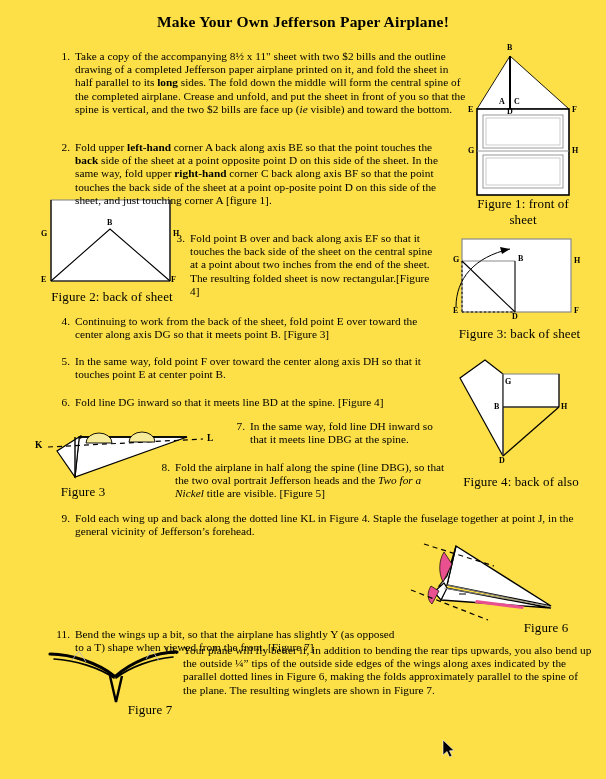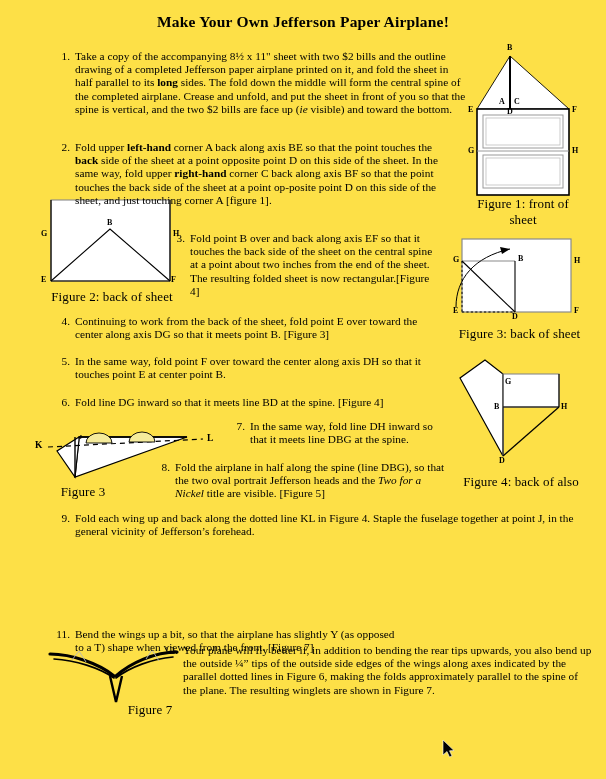--- a/index.html
+++ b/index.html
@@ -177,20 +177,45 @@
 
       <path d="M 51,23 a 13,10 0 0 1 26,0 z" fill="#f5eb9b" stroke="#000" stroke-width="0.9"></path>
       <path d="M 94,22 a 13,10 0 0 1 26,0 z" fill="#f5eb9b" stroke="#000" stroke-width="0.9"></path>
     </svg>
     <span class="lbl" style="left:0px; top:21px; font-size:9.5px;">K</span>
     <span class="lbl" style="left:44px; top:13px; font-size:6px;">J</span>
     <span class="lbl" style="left:172px; top:14px; font-size:9.5px;">L</span>
     <div class="figcap" style="left:18px; top:64px; width:60px;">Figure 3</div>
   </div>
 
+  <div class="figbox" style="left:406px; top:538px; width:195px; height:100px;">
+    <svg width="190" height="92" viewBox="0 0 190 92">
+
+      <polygon points="50,8 145,68 41,47" fill="#ffffff" stroke="#000" stroke-width="1.4"></polygon>
+
+      <polygon points="35,62 145,70 40,50" fill="#ffffff" stroke="#000" stroke-width="1.4"></polygon>
+
+      <polygon points="50,8 41,47 33,48 41,38" fill="#ffffff" stroke="#000" stroke-width="1.2"></polygon>
+      <polygon points="35,62 28,54 38,45 41,50" fill="#ffffff" stroke="#000" stroke-width="1.2"></polygon>
+
+      <line x1="41" y1="47" x2="145" y2="69" stroke="#9b9b9b" stroke-width="0.8"></line>
+      <line x1="38" y1="50" x2="143" y2="68" stroke="#9b9b9b" stroke-width="0.8"></line>
+
+      <path d="M 38,14 C 33,22 32,34 37,44 L 46,26 Z" fill="#e8508f" stroke="#000" stroke-width="0.7"></path>
+      <path d="M 25,48 C 21,54 21,62 26,66 L 33,53 Z" fill="#e8508f" stroke="#000" stroke-width="0.7"></path>
+
+      <path d="M 70,62 L 118,68 L 117,71 L 69,65 Z" fill="#e8508f"></path>
+
+      <line x1="53" y1="56" x2="60" y2="56" stroke="#000" stroke-width="1"></line>
+
+      <line x1="18" y1="6" x2="88" y2="28" stroke="#000" stroke-width="1.2" stroke-dasharray="5,4"></line>
+      <line x1="5" y1="52" x2="82" y2="82" stroke="#000" stroke-width="1.2" stroke-dasharray="5,4"></line>
+    </svg>
+    <div class="figcap" style="left:110px; top:82px; width:60px;">Figure 6</div>
+  </div>
 
   <div class="figbox" style="left:42px; top:640px; width:160px; height:80px;">
     <svg width="160" height="70" viewBox="0 0 160 70">
 
       <path d="M 8,14 C 30,14 58,24 72,36" fill="none" stroke="#000" stroke-width="3.2" stroke-linecap="round"></path>
       <path d="M 12,19 C 33,20 58,28 72,38" fill="none" stroke="#000" stroke-width="1.6" stroke-linecap="round"></path>
 
       <path d="M 135,12 C 113,12 88,23 74,36" fill="none" stroke="#000" stroke-width="3.2" stroke-linecap="round"></path>
       <path d="M 131,17 C 110,19 88,27 74,38" fill="none" stroke="#000" stroke-width="1.6" stroke-linecap="round"></path>
 

